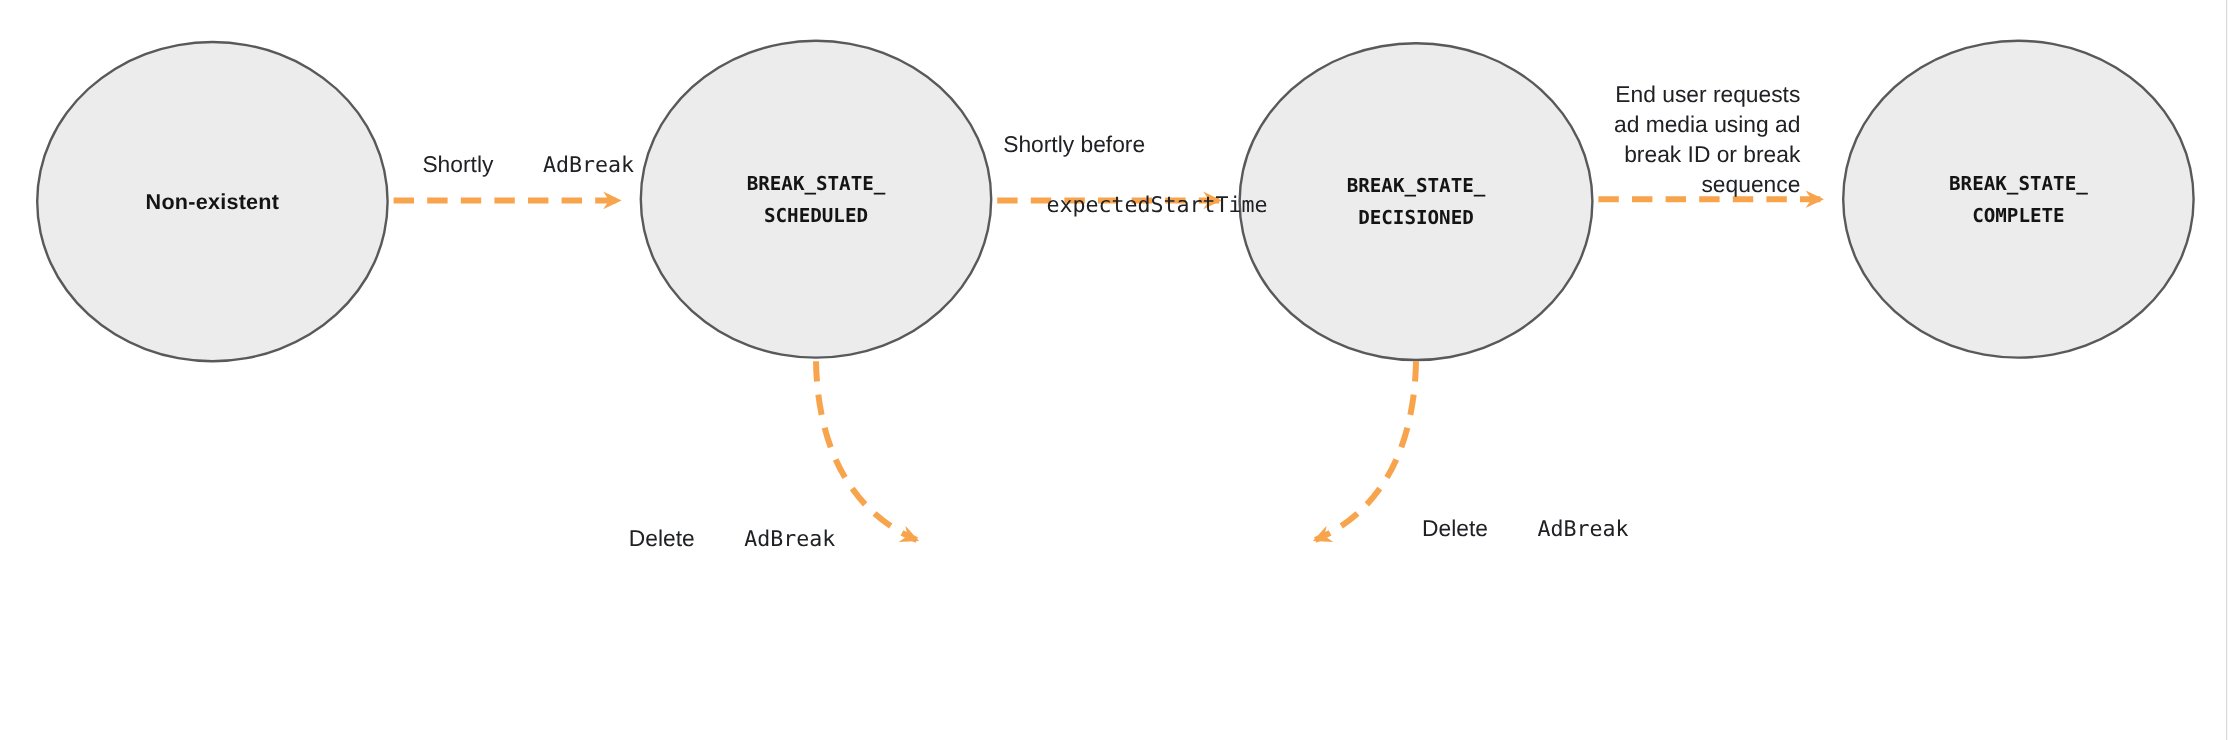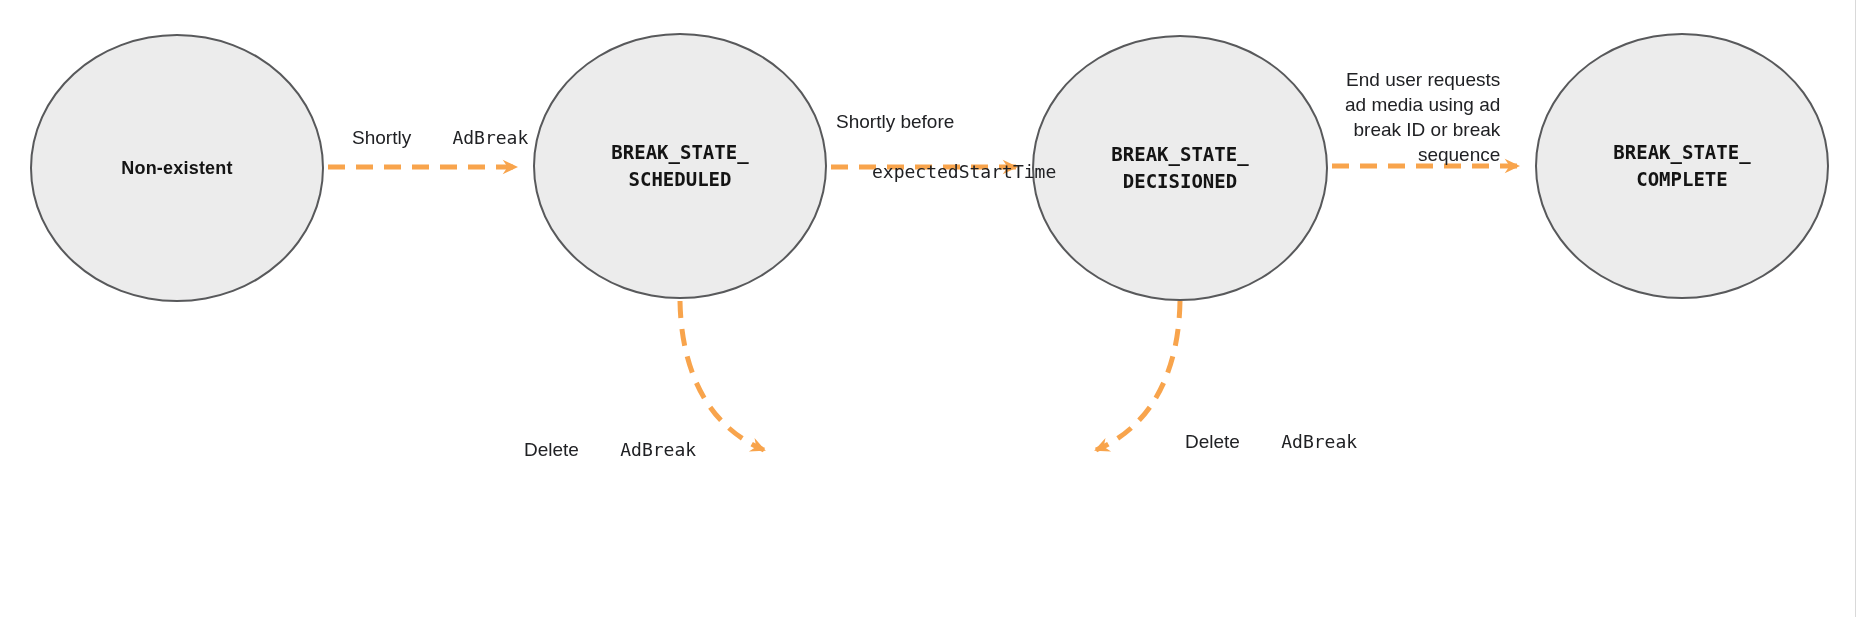--- a/index.html
+++ b/index.html
@@ -34,21 +34,21 @@
   .node-label-plain {
     font-weight: bold;
     font-size: 18px;
     letter-spacing: 0.2px;
     white-space: pre-line;
     color: #141414;
   }
   .node-label-code {
     font-family: "DejaVu Sans Mono", "Liberation Mono", monospace;
     font-weight: bold;
-    font-size: 19px;
+    font-size: 16px;
     line-height: 27px;
     white-space: pre-line;
     color: #141414;
   }
   .edge-label {
     position: absolute;
     font-size: 19px;
     line-height: 25px;
     color: #202124;
     white-space: pre-line;

